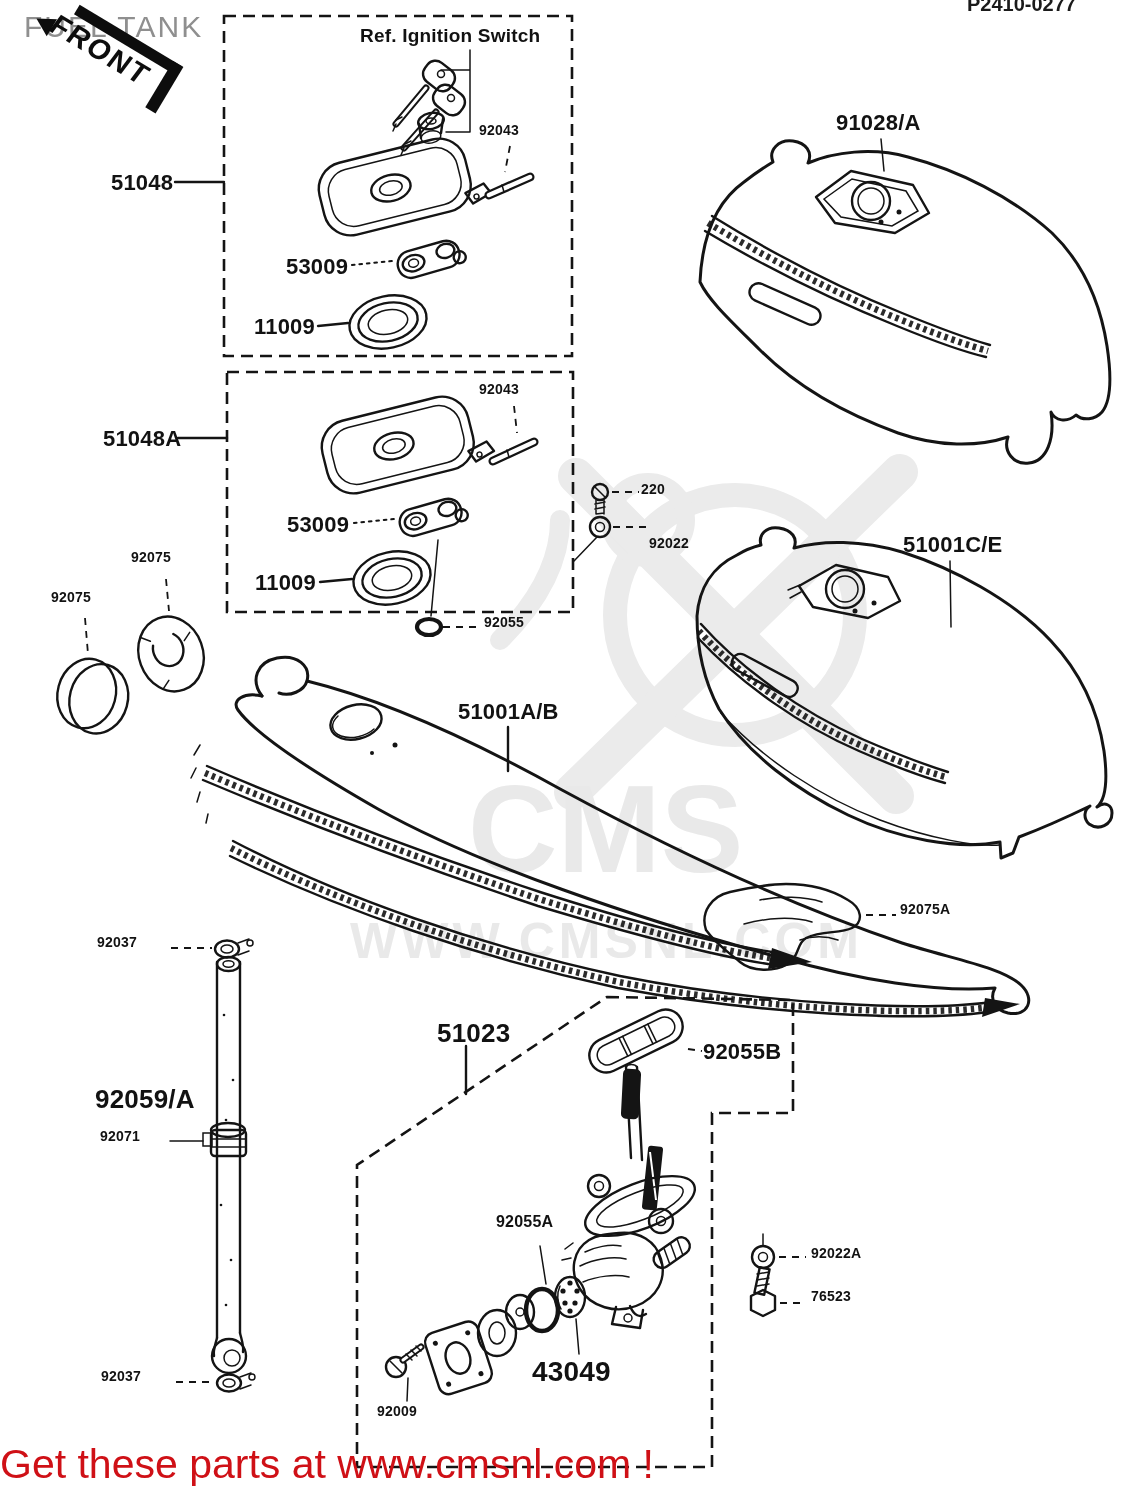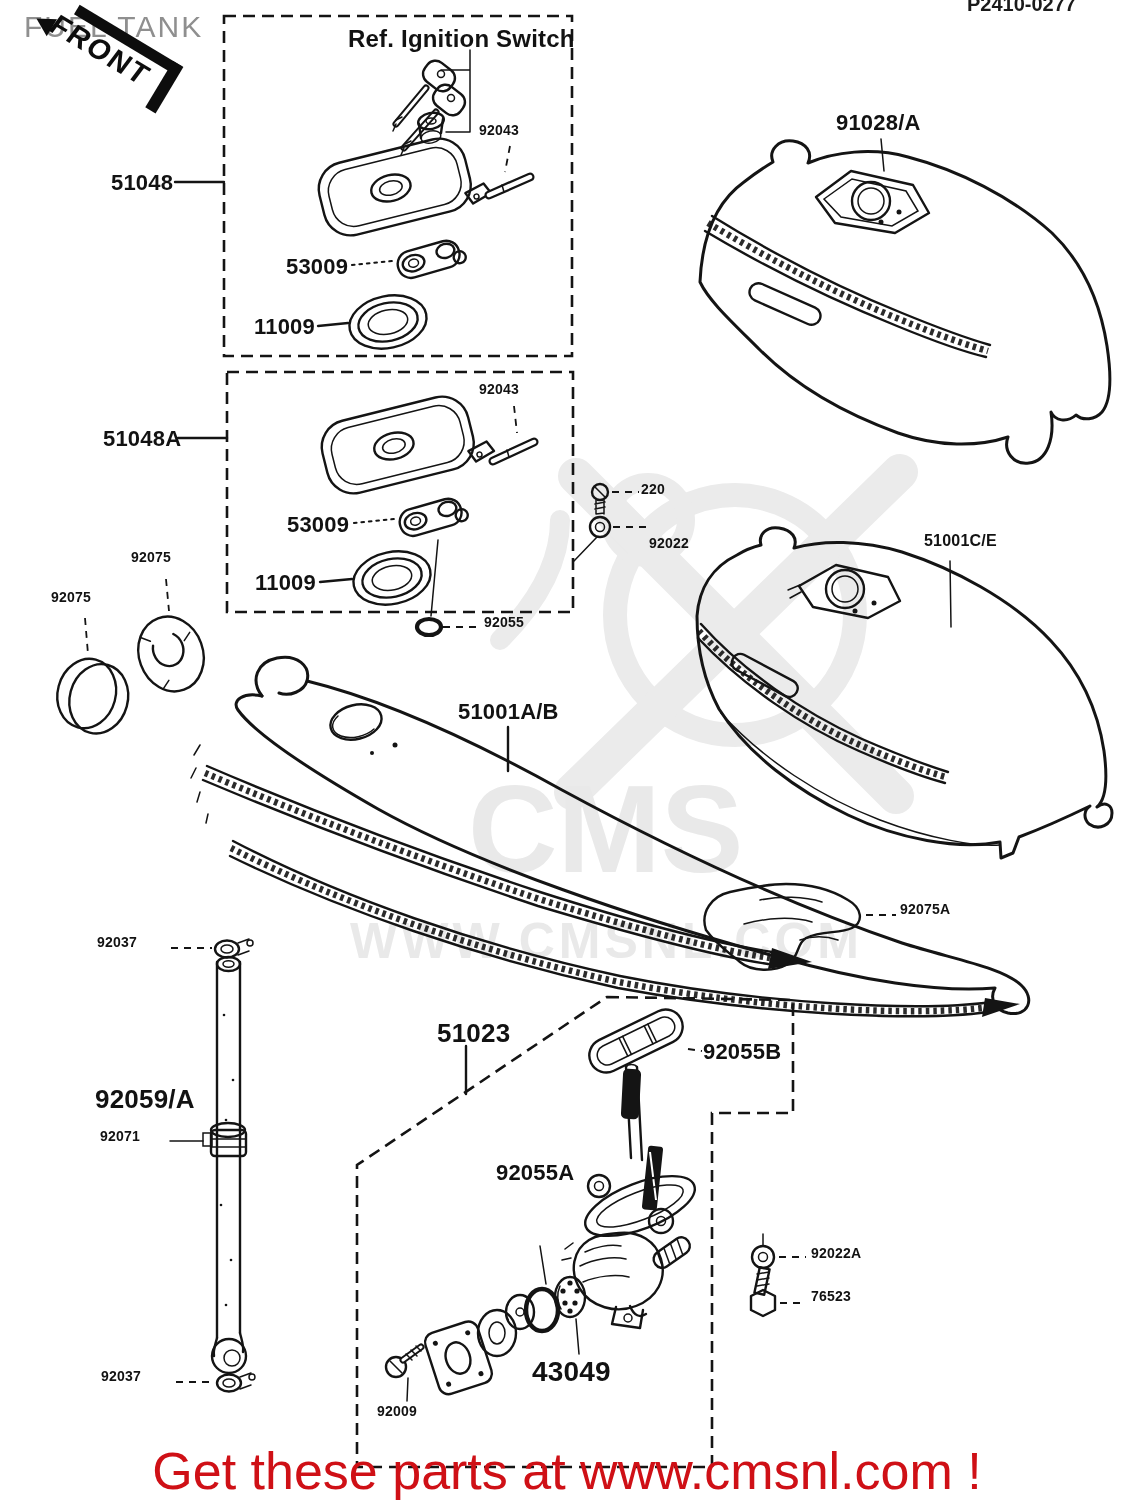--- a/index.html
+++ b/index.html
@@ -4,22 +4,22 @@
 <style>
   html,body{margin:0;padding:0;background:#ffffff;}
   #page{position:relative;width:1134px;height:1500px;background:#ffffff;overflow:hidden;
         font-family:"Liberation Sans",sans-serif;}
   #diagram-svg{position:absolute;left:0;top:0;z-index:1;}
   .plabel{position:absolute;z-index:5;font-weight:700;font-size:14px;color:#121212;
           white-space:nowrap;letter-spacing:0.2px;}
   #page-title{position:absolute;left:24px;top:10px;z-index:4;font-size:30px;font-weight:400;
           letter-spacing:2px;color:#8f8f8f;white-space:nowrap;}
   #doc-ref{position:absolute;left:967px;top:-7px;z-index:5;font-size:20px;font-weight:700;color:#1a1a1a;}
-  #promo{position:absolute;left:0;top:1441px;width:100%;z-index:5;text-align:center;
-         font-size:52px;font-weight:400;color:#cf1016;white-space:nowrap;}
+  #promo{position:absolute;left:0;top:1441px;width:100%;z-index:5;
+         font-size:41px;font-weight:400;color:#cf1016;white-space:nowrap;}
   
   #front-stamp{position:absolute;left:60px;top:2px;width:140px;height:120px;z-index:6;
                transform:rotate(31deg);transform-origin:20px 10px;}
   #front-stamp .bar{position:absolute;left:16px;top:4px;width:120px;height:11px;background:#0d0d0d;}
   #front-stamp .hook{position:absolute;left:125px;top:4px;width:12px;height:54px;background:#0d0d0d;}
   #front-stamp .word{position:absolute;left:2px;top:16px;font-size:29px;font-weight:900;
                      letter-spacing:2px;color:#0d0d0d;transform:skewX(-6deg);}
   #front-stamp .arrow{position:absolute;left:-14px;top:28px;width:0;height:0;
                       border-top:10px solid transparent;border-bottom:10px solid transparent;
                       border-right:18px solid #0d0d0d;}
@@ -356,44 +356,44 @@
 <div id="page-title">FUEL TANK</div>
 <div id="doc-ref">P2410-0277</div>
 
 <div id="front-stamp">
   <div class="bar"></div>
   <div class="hook"></div>
   <div class="arrow"></div>
   <div class="word">FRONT</div>
 </div>
 
-<div class="plabel" style="left:348px;top:25px;font-size:24px">Ref. Ignition Switch</div>
+<div class="plabel" style="left:360px;top:25px;font-size:19px">Ref. Ignition Switch</div>
 <div class="plabel" style="left:479px;top:122px">92043</div>
 <div class="plabel" style="left:111px;top:170px;font-size:22px">51048</div>
 <div class="plabel" style="left:286px;top:254px;font-size:22px">53009</div>
 <div class="plabel" style="left:254px;top:314px;font-size:22px">11009</div>
 <div class="plabel" style="left:836px;top:110px;font-size:22px">91028/A</div>
 <div class="plabel" style="left:479px;top:381px">92043</div>
 <div class="plabel" style="left:103px;top:426px;font-size:22px">51048A</div>
 <div class="plabel" style="left:641px;top:481px">220</div>
 <div class="plabel" style="left:649px;top:535px">92022</div>
 <div class="plabel" style="left:287px;top:512px;font-size:22px">53009</div>
-<div class="plabel" style="left:924px;top:532px;font-size:16px">51001C/E</div>
+<div class="plabel" style="left:903px;top:532px;font-size:22px">51001C/E</div>
 <div class="plabel" style="left:131px;top:549px">92075</div>
 <div class="plabel" style="left:255px;top:570px;font-size:22px">11009</div>
 <div class="plabel" style="left:51px;top:589px">92075</div>
 <div class="plabel" style="left:484px;top:614px">92055</div>
 <div class="plabel" style="left:458px;top:699px;font-size:22px">51001A/B</div>
 <div class="plabel" style="left:900px;top:901px">92075A</div>
 <div class="plabel" style="left:97px;top:934px">92037</div>
 <div class="plabel" style="left:95px;top:1084px;font-size:26px">92059/A</div>
 <div class="plabel" style="left:437px;top:1018px;font-size:26px">51023</div>
 <div class="plabel" style="left:703px;top:1039px;font-size:22px">92055B</div>
 <div class="plabel" style="left:100px;top:1128px">92071</div>
-<div class="plabel" style="left:496px;top:1160px;font-size:22px">92055A</div>
+<div class="plabel" style="left:496px;top:1213px;font-size:16px">92055A</div>
 <div class="plabel" style="left:811px;top:1245px">92022A</div>
 <div class="plabel" style="left:811px;top:1288px">76523</div>
 <div class="plabel" style="left:532px;top:1356px;font-size:28px">43049</div>
 <div class="plabel" style="left:101px;top:1368px">92037</div>
 <div class="plabel" style="left:377px;top:1403px">92009</div>
 
 <div id="promo">Get these parts at www.cmsnl.com !</div>
 
 </div>
 

